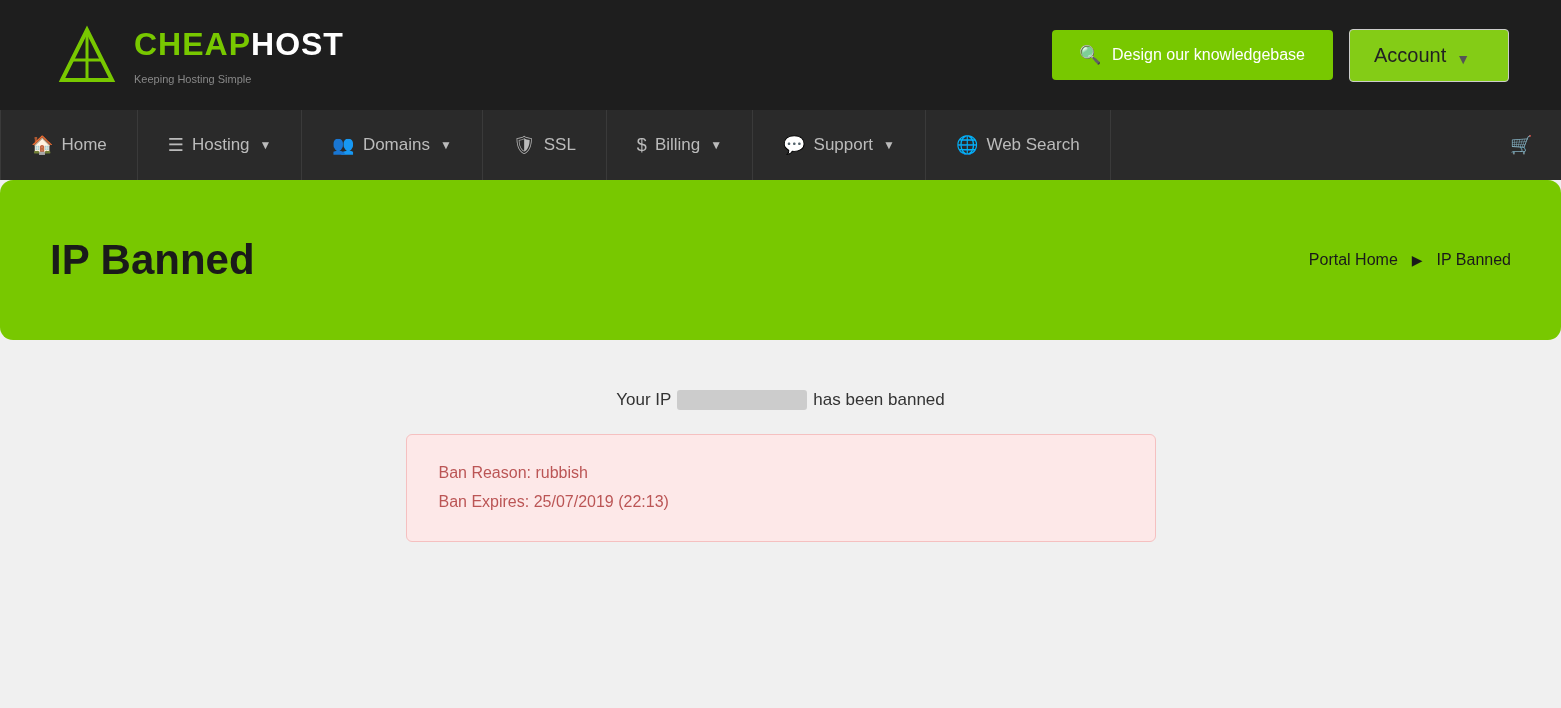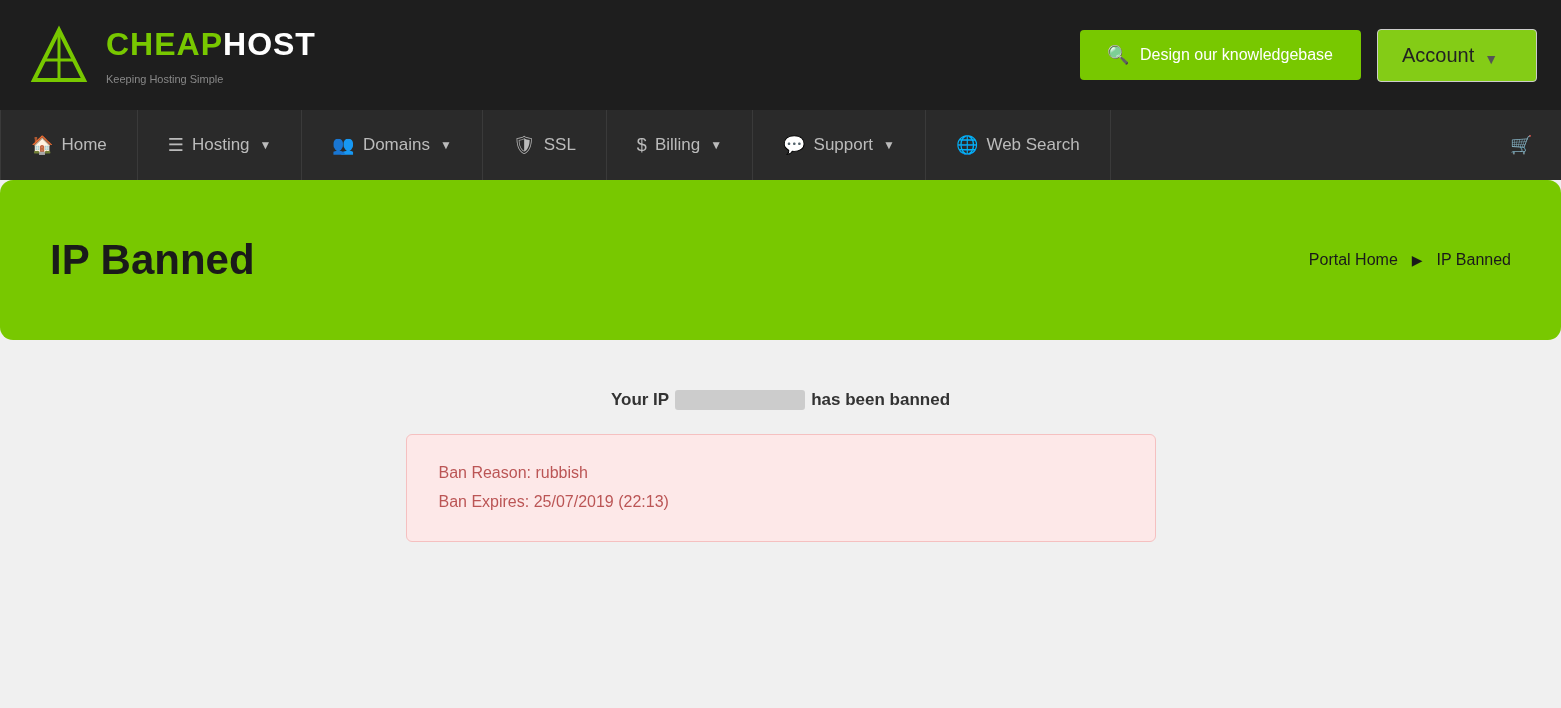--- a/index.html
+++ b/index.html
@@ -4,21 +4,21 @@
   <style>
     * { margin: 0; padding: 0; box-sizing: border-box; }
     body { font-family: Arial, sans-serif; background: #f0f0f0; min-width: 1561px; }
 
     
     .header {
       background: #1e1e1e;
       display: flex;
       align-items: center;
       justify-content: space-between;
-      padding: 0 24px;
+      padding: 0 52px;
       height: 110px;
     }
     .logo-area {
       display: flex;
       align-items: center;
       gap: 12px;
     }
     .logo-icon {
       width: 70px;
       height: 70px;
@@ -145,21 +145,20 @@
       flex-direction: column;
       align-items: center;
     }
     .ip-message {
       font-size: 17px;
       color: #333;
       margin-bottom: 24px;
       display: flex;
       align-items: center;
       gap: 6px;
-      font-weight: bold;
     }
     .ip-redacted {
       display: inline-block;
       background: #ccc;
       width: 130px;
       height: 20px;
       border-radius: 3px;
       vertical-align: middle;
     }
     .ban-box {

